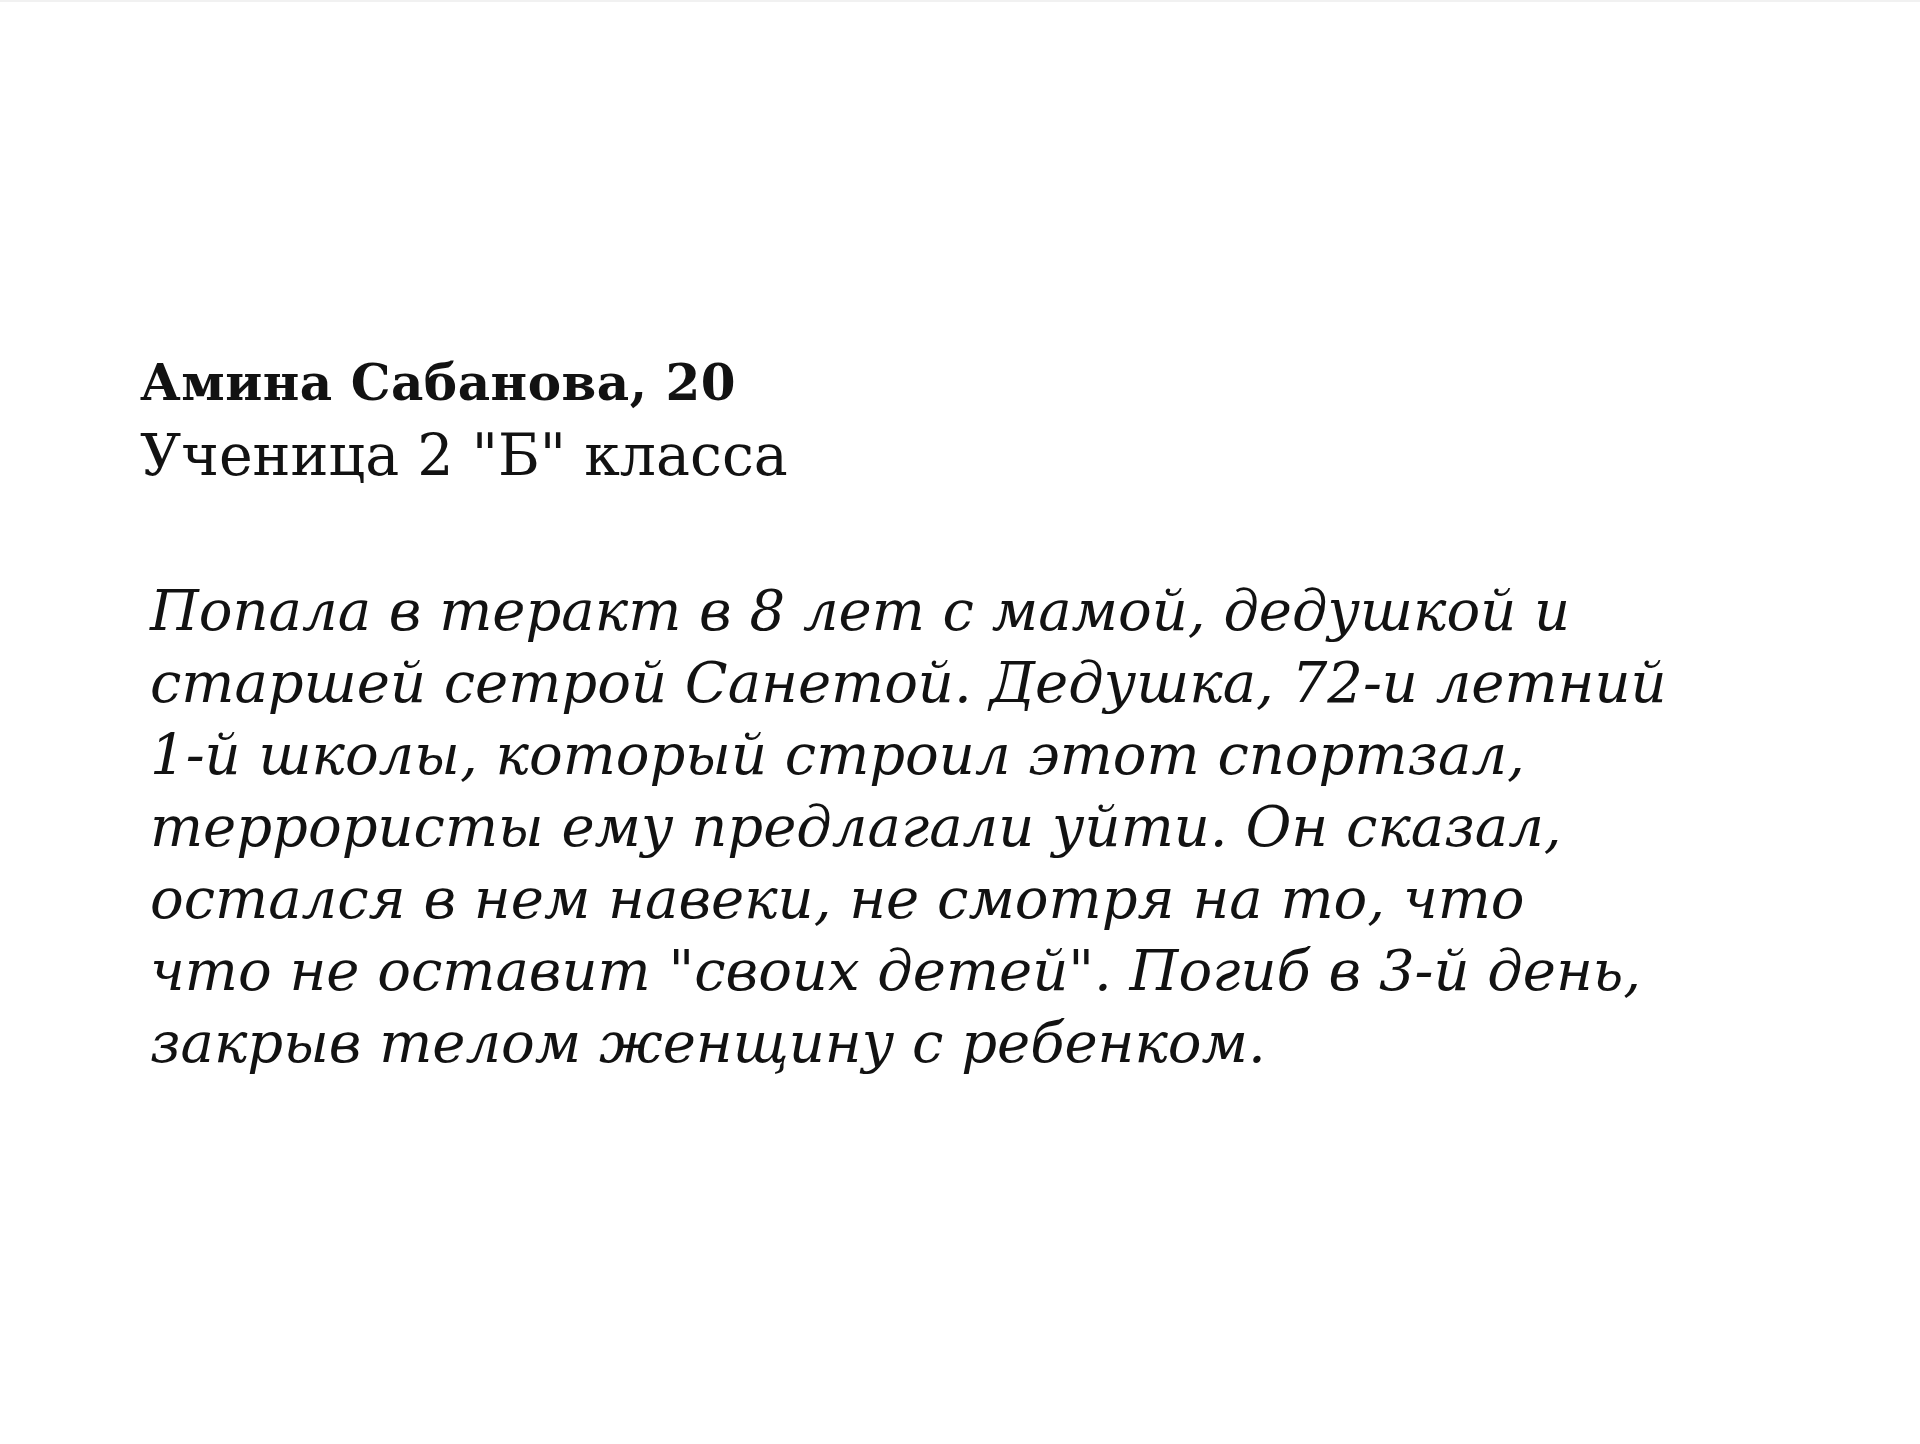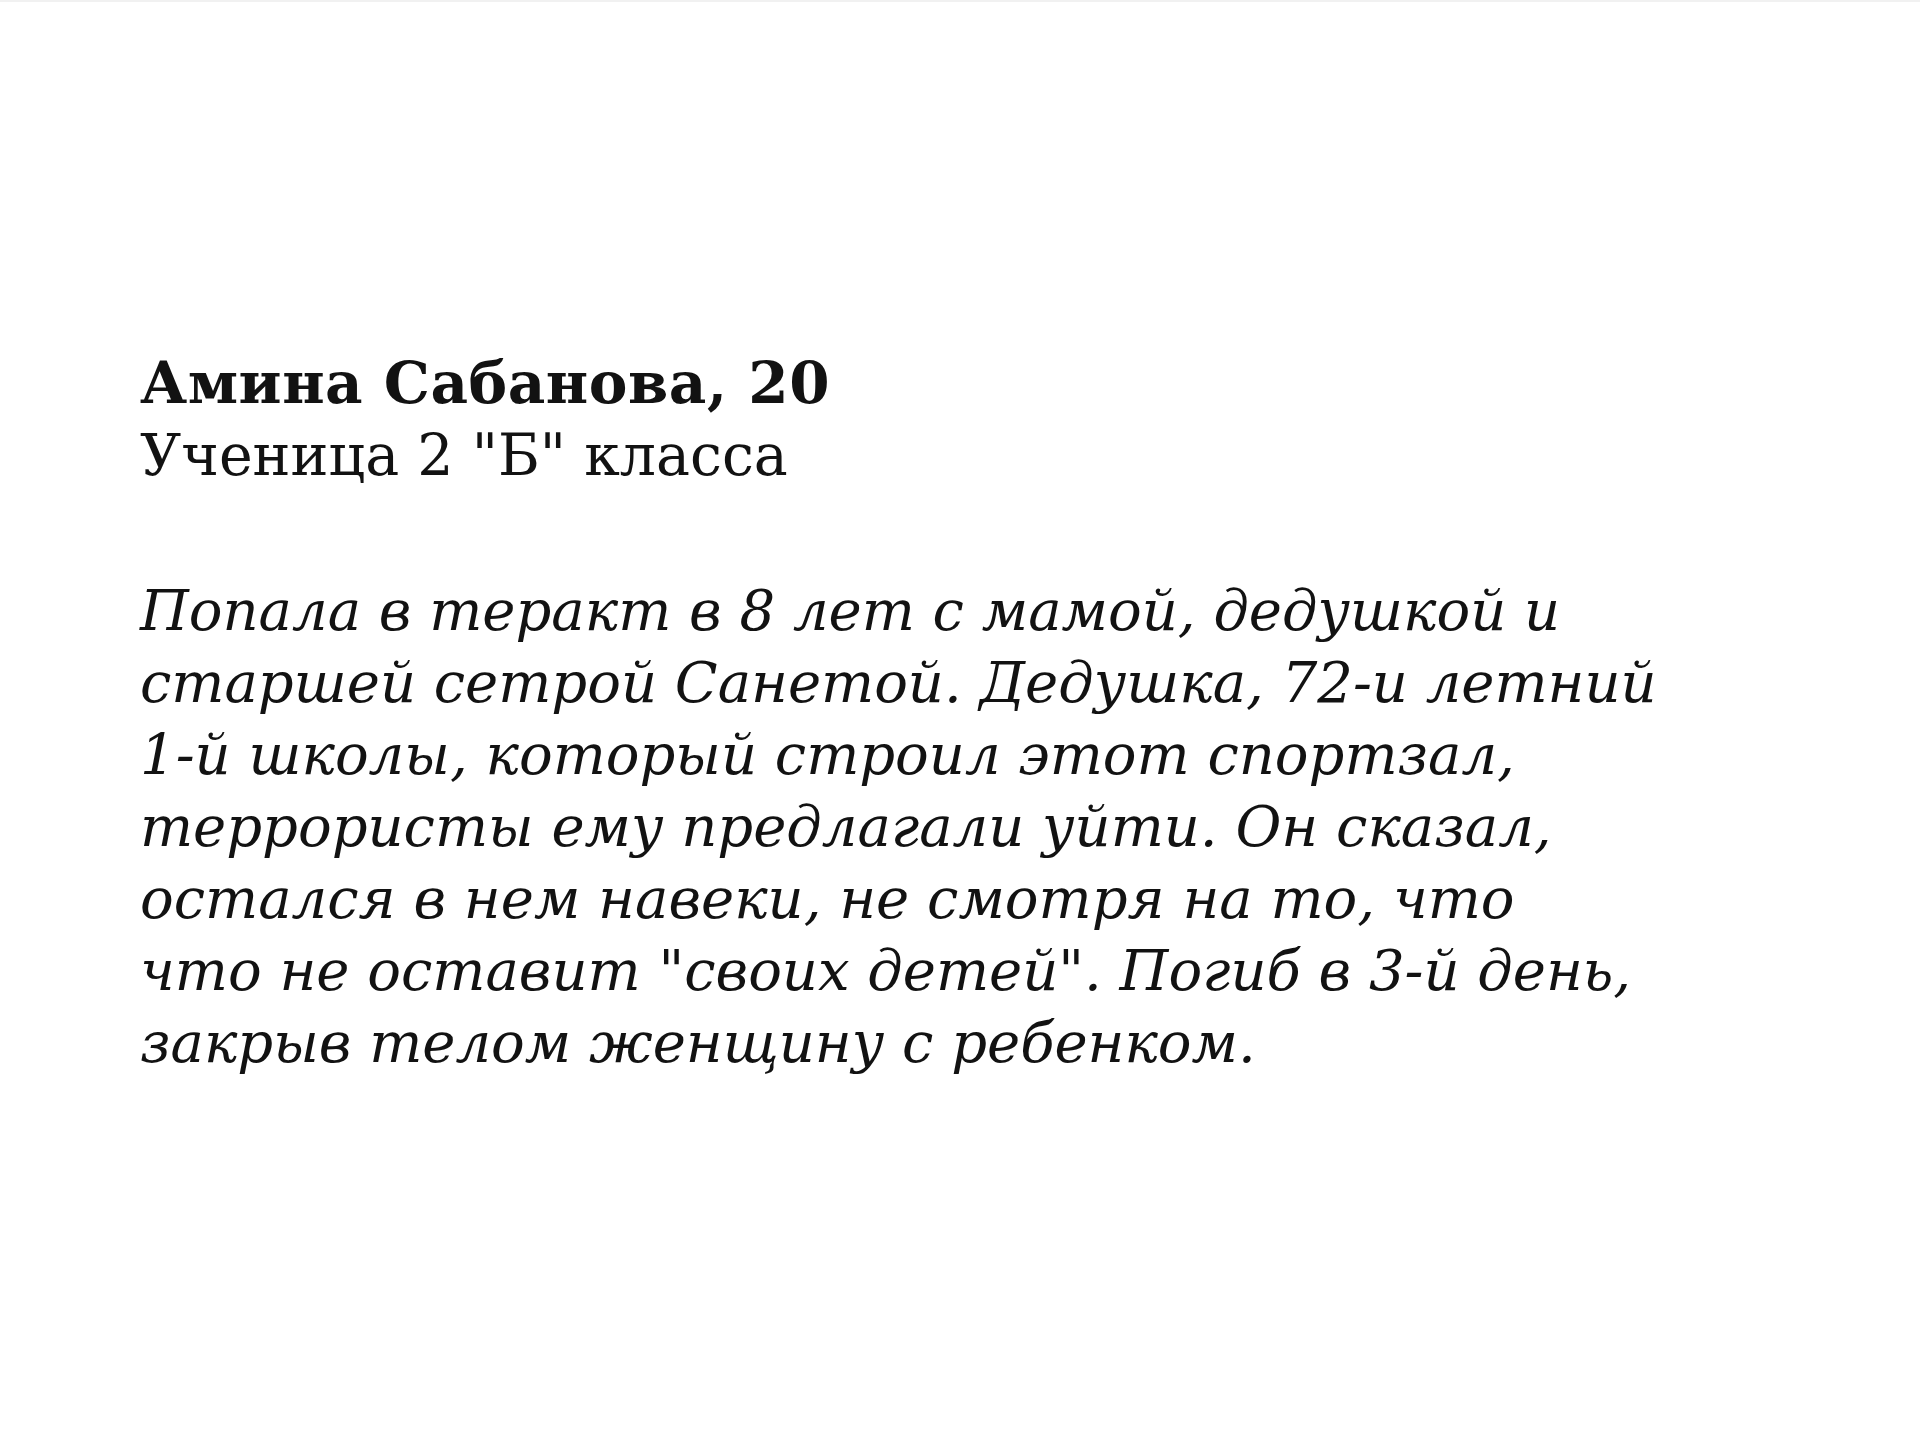--- a/index.html
+++ b/index.html
@@ -15,40 +15,41 @@
     color: #121212;
     border-top: 2px solid #f1f1f1;
     box-sizing: border-box;
   }
   .page {
     padding: 345px 120px 0 140px;
     box-sizing: border-box;
   }
   .person-name {
     font-weight: 700;
-    font-size: 58px;
+    font-size: 50px;
     line-height: 72px;
     letter-spacing: 0.5px;
     white-space: nowrap;
   }
   .person-role {
     font-weight: 400;
     font-size: 57px;
     line-height: 72px;
     white-space: nowrap;
   }
   .story {
     margin-top: 84px;
     font-style: italic;
     font-weight: 400;
     font-size: 56px;
     line-height: 72px;
   }
   .story .line {
     white-space: nowrap;
+    margin-left: 10px;
   }
 </style>
 </head>
 <body>
 
 <div class="page">
 
   <div class="header">
     <div class="person-name">Амина Сабанова, 20</div>
     <div class="person-role">Ученица 2 "Б" класса</div>

